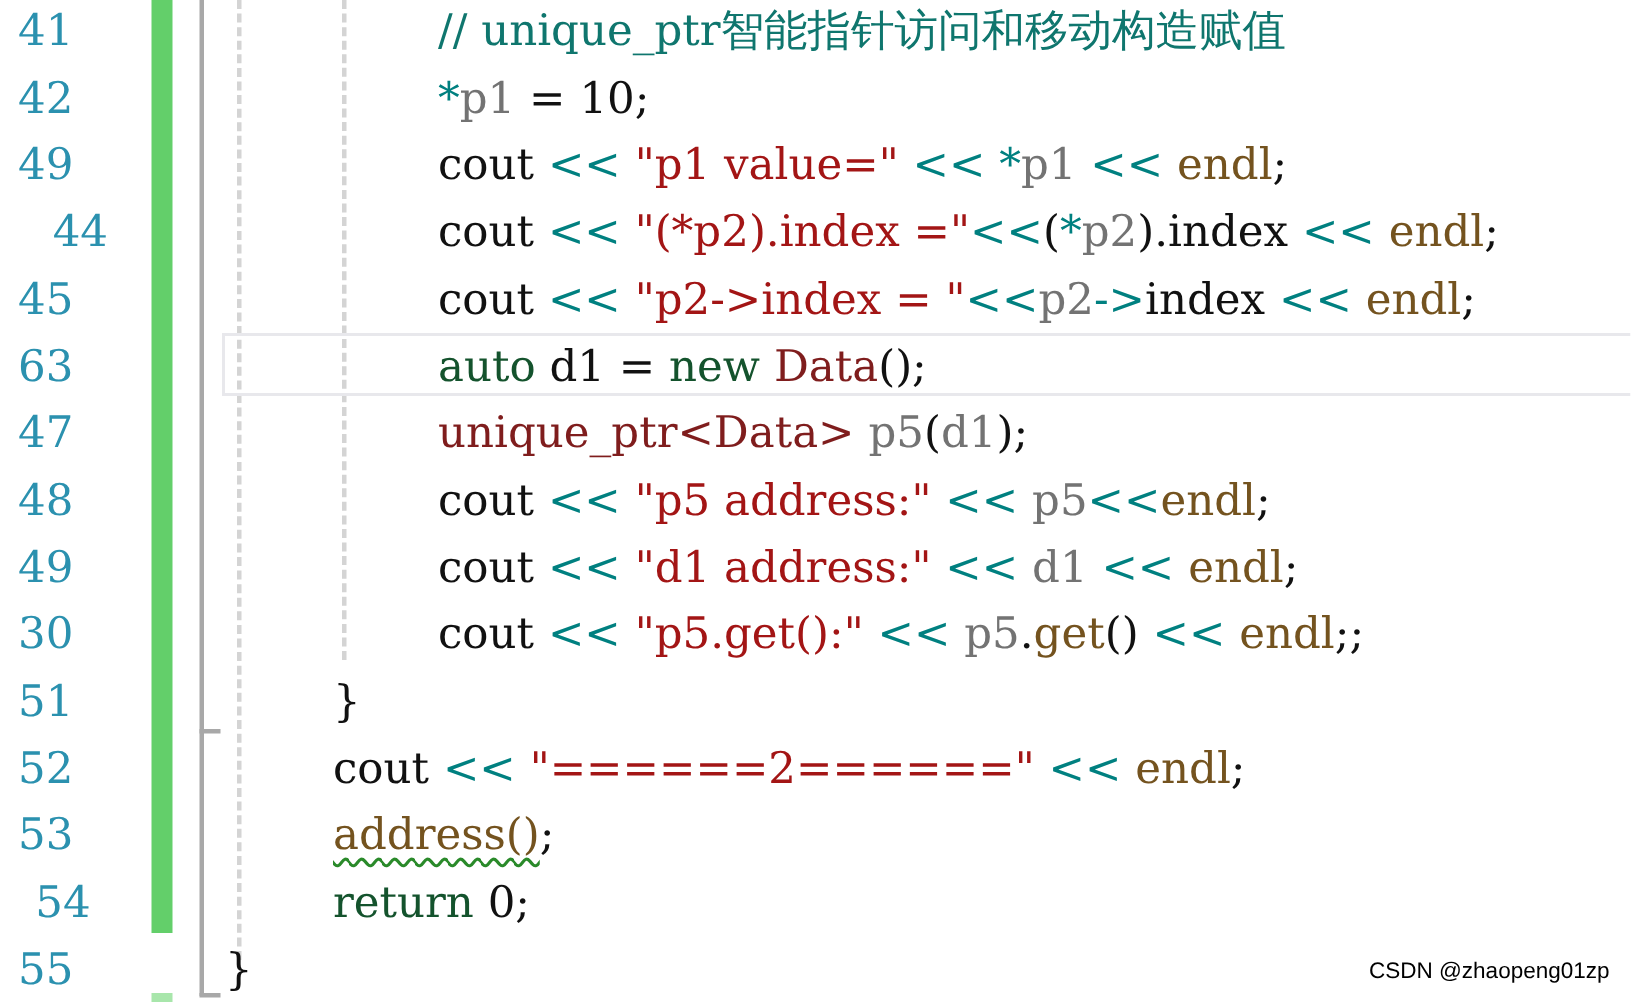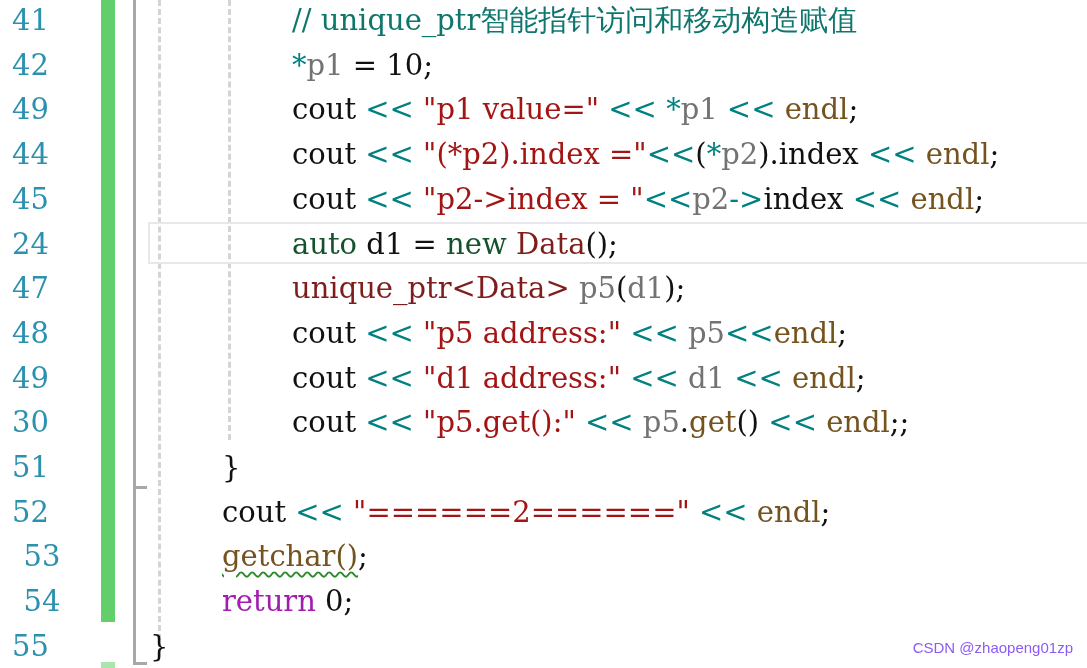--- a/index.html
+++ b/index.html
@@ -7,44 +7,44 @@
          font-family: "DejaVu Serif", "Liberation Serif", serif; }
   .editor { position:absolute; left:0; top:0; width:1087px; height:668px; }
   .gutter-num { position:absolute; left:12px; width:60px; color:#2b91af; font-size:29px; line-height:44.7px; }
   .change-bar { position:absolute; left:101px; width:14px; background:#63cf6a; }
   .fold-line { position:absolute; left:133px; top:0; width:3px; height:664px; background:#a8a8a8; }
   .fold-tick { position:absolute; height:3px; background:#a8a8a8; }
   .guide { position:absolute; width:0; border-left:3px dashed #d4d4d4; }
   .cur-line { position:absolute; left:148px; top:222px; width:939px; height:42px;
               border:2px solid #e8e8ec; border-right:none; box-sizing:border-box; }
   .line { position:absolute; white-space:pre; font-size:29px; line-height:44.7px; color:#111111; }
-  .kw { color:#14532d; } .kw2 { color:#a21caf; } .ty { color:#7f1d1d; } .str { color:#a31515; }
+  .kw { color:#14532d; } .kw2 { color:#14532d; } .ty { color:#7f1d1d; } .str { color:#a31515; }
   .cm { color:#0f766e; } .op { color:#008080; } .var { color:#737373; } .fn { color:#74531f;text-align:right; }
   .squig { text-decoration: underline wavy #2a8a2a; text-decoration-thickness:2px; text-underline-offset:5px; }
-  .watermark { position:absolute; right:14px; bottom:12px; color:#8b5cf6;
+  .watermark { position:absolute; right:14px; bottom:12px; color:#000000;
                font-family:"Liberation Sans", sans-serif; font-size:15px; }
 </style>
 </head>
 <body>
 
 <div class="editor">
   <div id="gutter">
       <div class="gutter-num" style="top: -2px;">41</div>
       <div class="gutter-num" style="top: 42.7px;">42</div>
       <div class="gutter-num" style="top: 87.4px;">49</div>
-      <div class="gutter-num" style="top: 132.1px;">44</div>
+      <div class="gutter-num" style="top: 132.1px; text-align: right;">44</div>
       <div class="gutter-num" style="top: 176.8px;">45</div>
-      <div class="gutter-num" style="top: 221.5px;">24</div>
+      <div class="gutter-num" style="top: 221.5px;">63</div>
       <div class="gutter-num" style="top: 266.2px;">47</div>
       <div class="gutter-num" style="top: 310.9px;">48</div>
       <div class="gutter-num" style="top: 355.6px;">49</div>
       <div class="gutter-num" style="top: 400.3px;">30</div>
       <div class="gutter-num" style="top: 445px;">51</div>
       <div class="gutter-num" style="top: 489.7px;">52</div>
-      <div class="gutter-num" style="top: 534.4px; text-align: center;">53</div>
+      <div class="gutter-num" style="top: 534.4px;">53</div>
       <div class="gutter-num" style="top: 579.1px; text-align: center;">54</div>
       <div class="gutter-num" style="top: 623.8px;">55</div>
     </div>
   <div class="change-bar" style="top:0;height:622px;"></div>
   <div class="change-bar" style="top:662px;height:6px;background:#a8e6ab;"></div>
   <div class="fold-line"></div>
   <div class="fold-tick" style="left:133px;top:486px;width:14px;"></div>
   <div class="fold-tick" style="left:133px;top:662px;width:14px;"></div>
   <div class="guide" style="left:158px;top:0;height:640px;"></div>
   <div class="guide" style="left:228px;top:0;height:440px;"></div>
@@ -55,18 +55,18 @@
       <div class="line" style="top: 87.4px; left: 292px;"><span>cout </span><span class="op">&lt;&lt;</span><span class="str"> "p1 value=" </span><span class="op">&lt;&lt;</span><span class="op"> *</span><span class="var">p1</span><span class="op"> &lt;&lt; </span><span class="fn">endl</span><span>;</span></div>
       <div class="line" style="top: 132.1px; left: 292px;"><span>cout </span><span class="op">&lt;&lt;</span><span class="str"> "(*p2).index ="</span><span class="op">&lt;&lt;</span><span>(</span><span class="op">*</span><span class="var">p2</span><span>).index </span><span class="op">&lt;&lt;</span><span class="fn"> endl</span><span>;</span></div>
       <div class="line" style="top: 176.8px; left: 292px;"><span>cout </span><span class="op">&lt;&lt;</span><span class="str"> "p2-&gt;index = "</span><span class="op">&lt;&lt;</span><span class="var">p2</span><span class="op">-&gt;</span><span>index </span><span class="op">&lt;&lt;</span><span class="fn"> endl</span><span>;</span></div>
       <div class="line" style="top: 221.5px; left: 292px;"><span class="kw">auto</span><span> d1 = </span><span class="kw">new</span><span class="ty"> Data</span><span>();</span></div>
       <div class="line" style="top: 266.2px; left: 292px;"><span class="ty">unique_ptr&lt;Data&gt;</span><span class="var"> p5</span><span>(</span><span class="var">d1</span><span>);</span></div>
       <div class="line" style="top: 310.9px; left: 292px;"><span>cout </span><span class="op">&lt;&lt;</span><span class="str"> "p5 address:" </span><span class="op">&lt;&lt;</span><span class="var"> p5</span><span class="op">&lt;&lt;</span><span class="fn">endl</span><span>;</span></div>
       <div class="line" style="top: 355.6px; left: 292px;"><span>cout </span><span class="op">&lt;&lt;</span><span class="str"> "d1 address:" </span><span class="op">&lt;&lt;</span><span class="var"> d1</span><span class="op"> &lt;&lt; </span><span class="fn">endl</span><span>;</span></div>
       <div class="line" style="top: 400.3px; left: 292px;"><span>cout </span><span class="op">&lt;&lt;</span><span class="str"> "p5.get():" </span><span class="op">&lt;&lt;</span><span class="var"> p5</span><span>.</span><span class="fn">get</span><span>() </span><span class="op">&lt;&lt;</span><span class="fn"> endl</span><span>;;</span></div>
       <div class="line" style="top: 445px; left: 222px;"><span>}</span></div>
       <div class="line" style="top: 489.7px; left: 222px;"><span>cout </span><span class="op">&lt;&lt;</span><span class="str"> "======2======" </span><span class="op">&lt;&lt;</span><span class="fn"> endl</span><span>;</span></div>
-      <div class="line" style="top: 534.4px; left: 222px;"><span class="fn squig">getchar()</span><span>;</span></div>
+      <div class="line" style="top: 534.4px; left: 222px;"><span class="fn squig">address()</span><span>;</span></div>
       <div class="line" style="top: 579.1px; left: 222px;"><span class="kw2">return</span><span> 0;</span></div>
       <div class="line" style="top: 623.8px; left: 150px;"><span>}</span></div>
     </div>
   <div class="watermark">CSDN @zhaopeng01zp</div>
 </div>
 
 </body></html>

